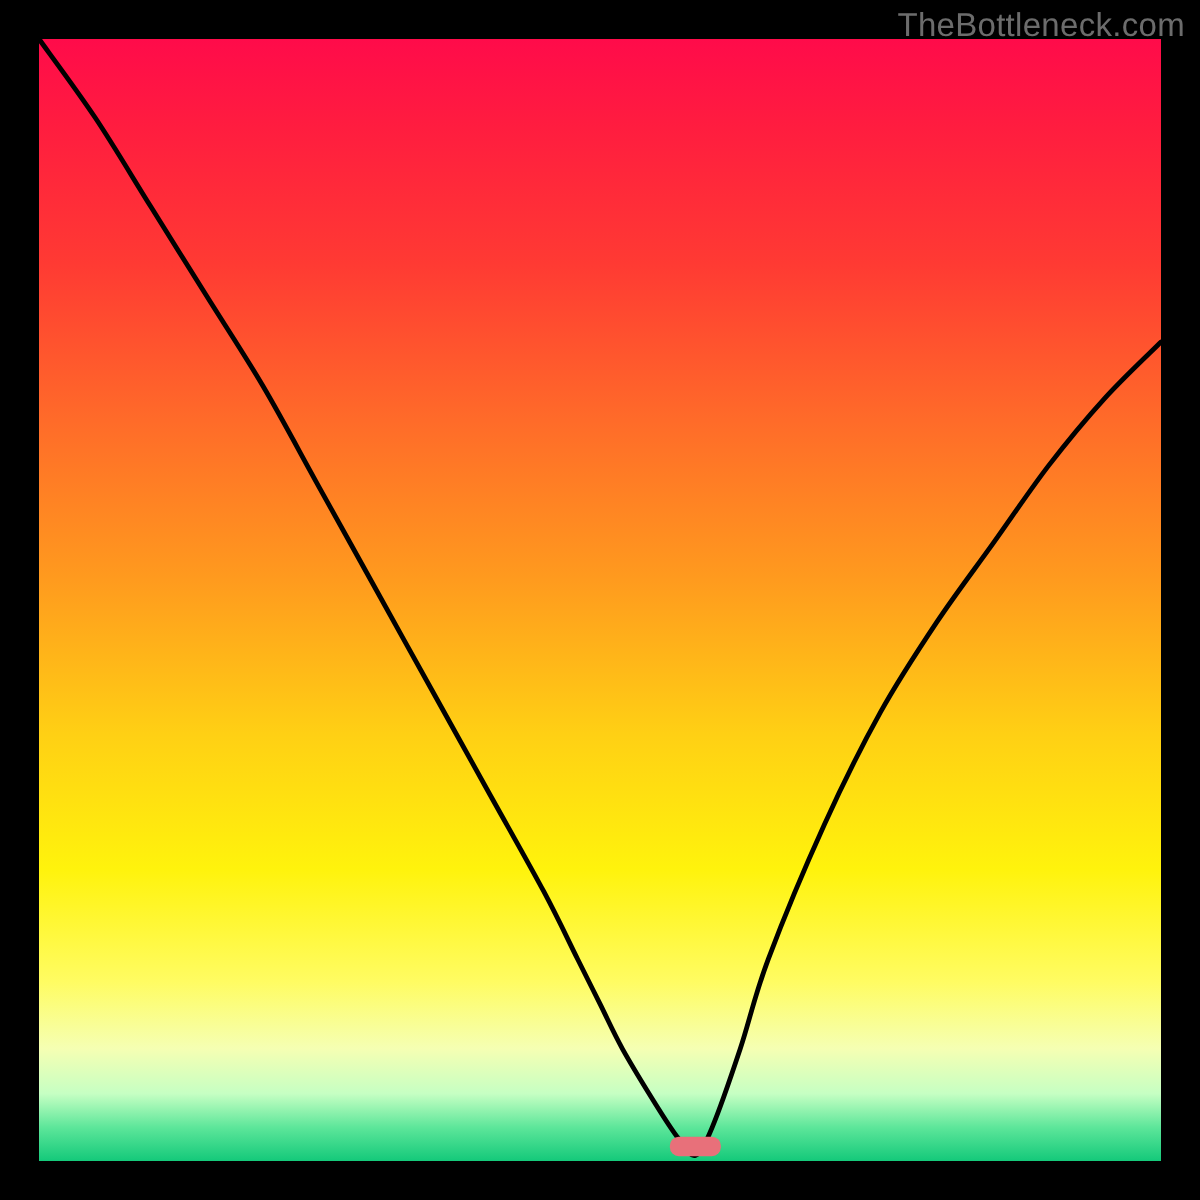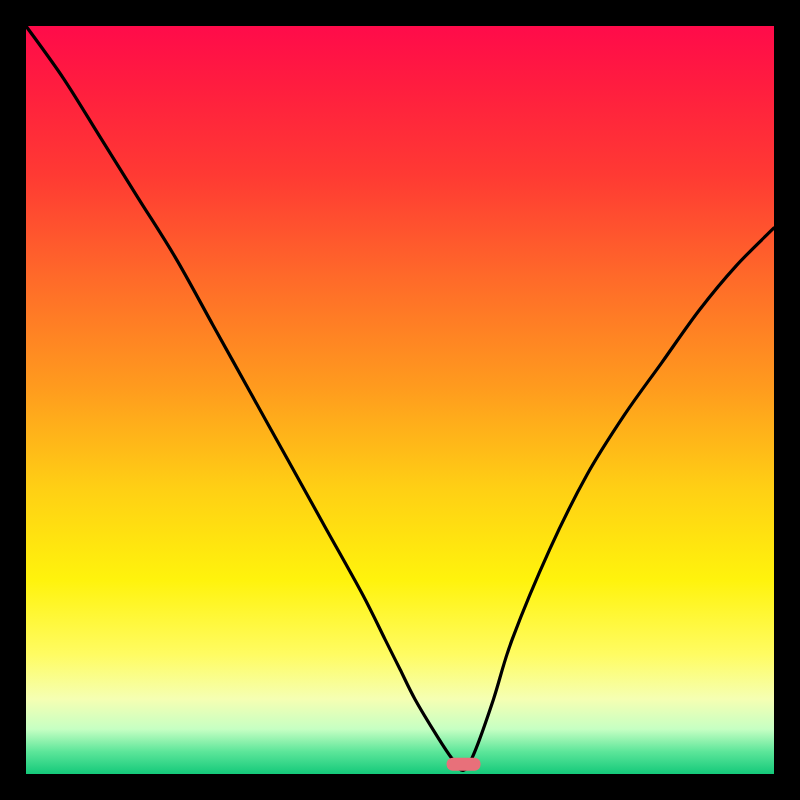--- a/index.html
+++ b/index.html
@@ -68,20 +68,21 @@
   }
   .marker {
     fill: #e8707a;
     stroke: none;
   }
 </style>
 </head>
 <body>
 
 <div class="frame">
+  <div class="watermark">TheBottleneck.com</div>
 
   <div class="plot">
     <svg class="curve-svg" viewBox="0 0 748 748" preserveAspectRatio="none">
       <path id="curve" class="curve-path" d="M 0.00 0.00 C 6.23 8.73, 24.93 33.66, 37.40 52.36 C 49.87 71.06, 62.33 92.25, 74.80 112.20 C 87.27 132.15, 99.73 152.09, 112.20 172.04 C 124.67 191.99, 137.13 210.69, 149.60 231.88 C 162.07 253.07, 174.53 276.76, 187.00 299.20 C 199.47 321.64, 211.93 344.08, 224.40 366.52 C 236.87 388.96, 249.33 411.40, 261.80 433.84 C 274.27 456.28, 286.73 478.72, 299.20 501.16 C 311.67 523.60, 326.63 549.78, 336.60 568.48 C 346.57 587.18, 352.81 600.89, 359.04 613.36 C 365.27 625.83, 369.01 633.31, 374.00 643.28 C 378.99 653.25, 382.73 661.98, 388.96 673.20 C 395.19 684.42, 405.17 700.63, 411.40 710.60 C 417.63 720.57, 422.00 727.43, 426.36 733.04 C 430.72 738.65, 433.84 745.51, 437.58 744.26 C 441.32 743.01, 443.81 737.40, 448.80 725.56 C 453.79 713.72, 461.27 691.90, 467.50 673.20 C 473.73 654.50, 476.85 638.29, 486.20 613.36 C 495.55 588.43, 511.13 551.03, 523.60 523.60 C 536.07 496.17, 548.53 471.24, 561.00 448.80 C 573.47 426.36, 585.93 407.66, 598.40 388.96 C 610.87 370.26, 623.33 354.05, 635.80 336.60 C 648.27 319.15, 660.73 300.45, 673.20 284.24 C 685.67 268.03, 698.13 253.07, 710.60 239.36 C 723.07 225.65, 741.77 208.19, 748.00 201.96 "></path>
       <rect id="min-marker" class="marker" rx="6" ry="6" x="420.58" y="731.78" width="34" height="13" fill="#e8707a"></rect>
     </svg>
   </div>
 </div>
 
 </body></html>

